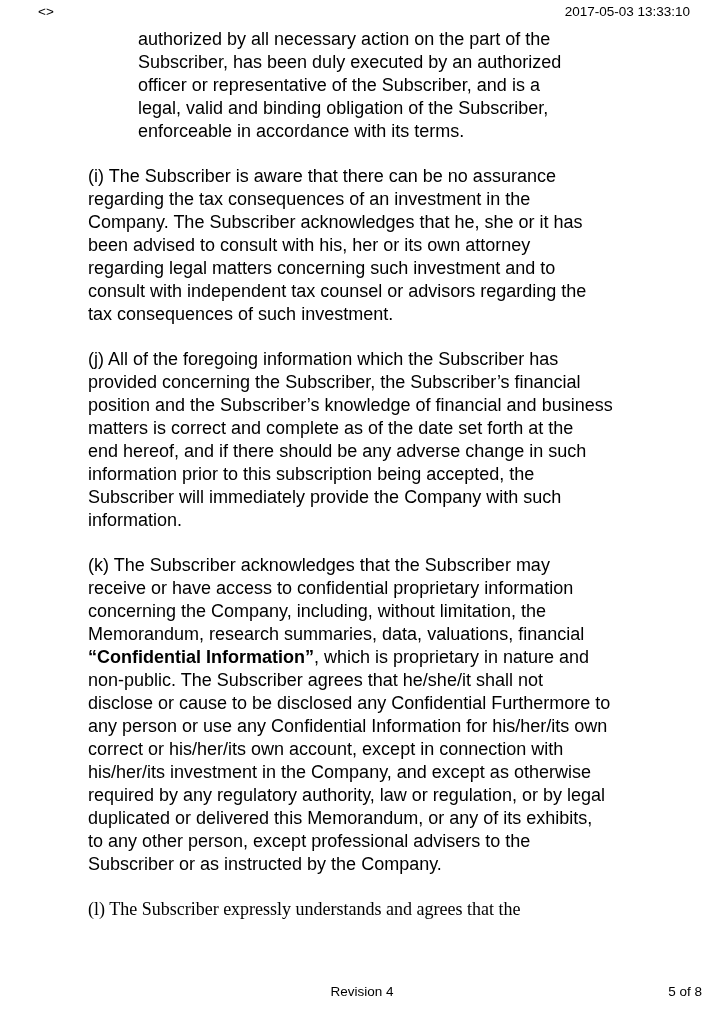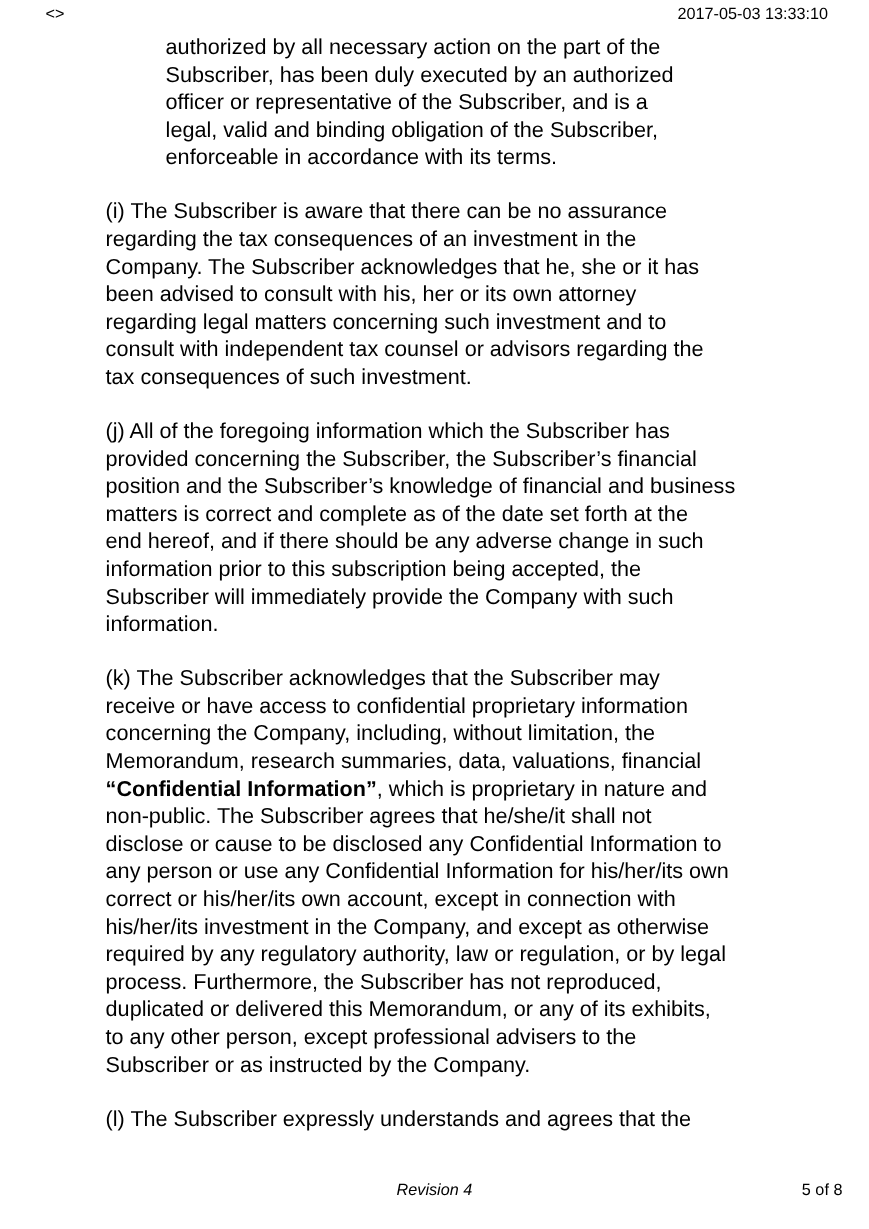--- a/index.html
+++ b/index.html
@@ -25,33 +25,33 @@
   .document-body {
     position: absolute;
     top: 28px;
     left: 88px;
     width: 560px;
     font-size: 18px;
     line-height: 23px;
     letter-spacing: 0;
   }
   .para { margin: 0 0 22px 0; }
-  .para:last-child { margin-bottom: 16px; }
+  .para:last-child { margin-bottom: 16px; font-family: Liberation Serif, serif; }
   .para.indented { padding-left: 50px; }
   .line { white-space: nowrap; }
   .line b { font-weight: bold; margin-top: 41px; }
   .page-footer {
     position: absolute;
     top: 984px;
     left: 0;
     width: 724px;
     font-size: 13.5px;
     line-height: 16px;
   }
-  .footer-center { display: block; text-align: center; font-style: italic; }
+  .footer-center { display: block; text-align: center; }
   .footer-right { position: absolute; top: 0; right: 22px; }
 </style>
 </head>
 <body>
 
 <div class="page">
 
   <div class="page-header">
     <span>&lt;&gt;</span>
     <span>2017-05-03 13:33:10</span>
@@ -84,26 +84,25 @@
         <div class="line"><span>Subscriber will immediately provide the Company with such</span></div>
         <div class="line"><span>information.</span></div>
       </div>
       <div class="para">
         <div class="line"><span>(k) The Subscriber acknowledges that the Subscriber may</span></div>
         <div class="line"><span>receive or have access to confidential proprietary information</span></div>
         <div class="line"><span>concerning the Company, including, without limitation, the</span></div>
         <div class="line"><span>Memorandum, research summaries, data, valuations, financial</span></div>
         <div class="line"><b>“Confidential Information”</b><span>, which is proprietary in nature and</span></div>
         <div class="line"><span>non-public. The Subscriber agrees that he/she/it shall not</span></div>
-        <div class="line"><span>disclose or cause to be disclosed any Confidential Information to</span></div>
+        <div class="line"><span>disclose or cause to be disclosed any Confidential Furthermore to</span></div>
         <div class="line"><span>any person or use any Confidential Information for his/her/its own</span></div>
         <div class="line"><span>correct or his/her/its own account, except in connection with</span></div>
         <div class="line"><span>his/her/its investment in the Company, and except as otherwise</span></div>
         <div class="line"><span>required by any regulatory authority, law or regulation, or by legal</span></div>
-        <div class="line"><span>process. Furthermore, the Subscriber has not reproduced,</span></div>
         <div class="line"><span>duplicated or delivered this Memorandum, or any of its exhibits,</span></div>
         <div class="line"><span>to any other person, except professional advisers to the</span></div>
         <div class="line"><span>Subscriber or as instructed by the Company.</span></div>
       </div>
       <div class="para">
         <div class="line"><span>(l) The Subscriber expressly understands and agrees that the</span></div>
       </div>
     </div>
 
   <div class="page-footer">

